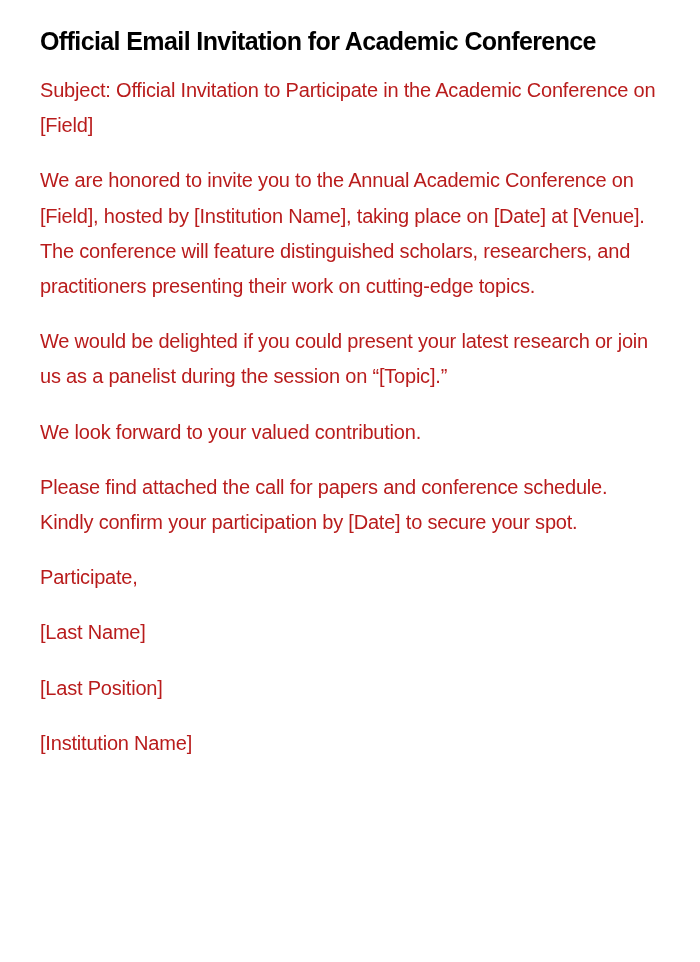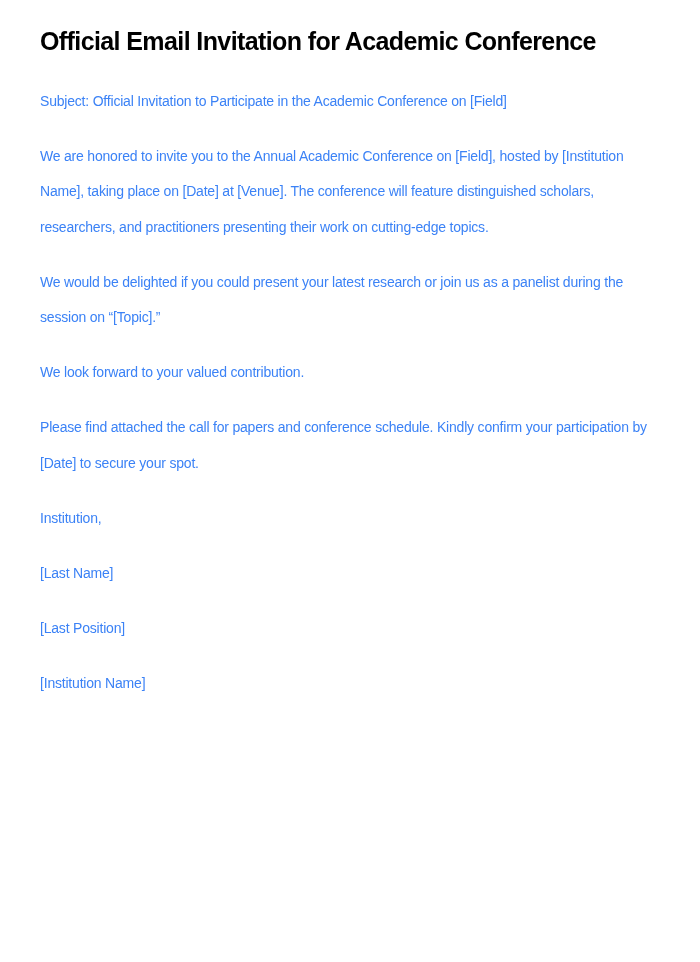--- a/index.html
+++ b/index.html
@@ -12,40 +12,40 @@
     }
     .page {
       padding: 24px 40px 0 40px;
       box-sizing: border-box;
     }
     .title {
       font-family: "Liberation Sans", sans-serif;
       font-weight: bold;
       font-size: 25px;
       line-height: 34px;
-      margin: 0 0 26px 0;
+      margin: 0 0 15px 0;
       color: #000000;
       letter-spacing: -0.6px;
       white-space: nowrap;
     }
     .para {
-      font-size: 14px;
+      font-size: 20px;
       line-height: 35.2px;
       margin: 0 0 20px 0;
-      color: #3b82f6;
+      color: #b91c1c;
       letter-spacing: -0.2px;
     }
   </style>
 </head>
 <body>
 
 <div class="page">
   <h1 class="title">Official Email Invitation for Academic Conference</h1>
   <p class="para">Subject: Official Invitation to Participate in the Academic Conference on [Field]</p>
   <p class="para">We are honored to invite you to the Annual Academic Conference on [Field], hosted by [Institution Name], taking place on [Date] at [Venue]. The conference will feature distinguished scholars, researchers, and practitioners presenting their work on cutting-edge topics.</p>
   <p class="para">We would be delighted if you could present your latest research or join us as a panelist during the session on “[Topic].”</p>
   <p class="para">We look forward to your valued contribution.</p>
   <p class="para">Please find attached the call for papers and conference schedule. Kindly confirm your participation by [Date] to secure your spot.</p>
-  <p class="para">Institution,</p>
+  <p class="para">Participate,</p>
   <p class="para">[Last Name]</p>
   <p class="para">[Last Position]</p>
   <p class="para">[Institution Name]</p>
 </div>
 
 </body></html>

